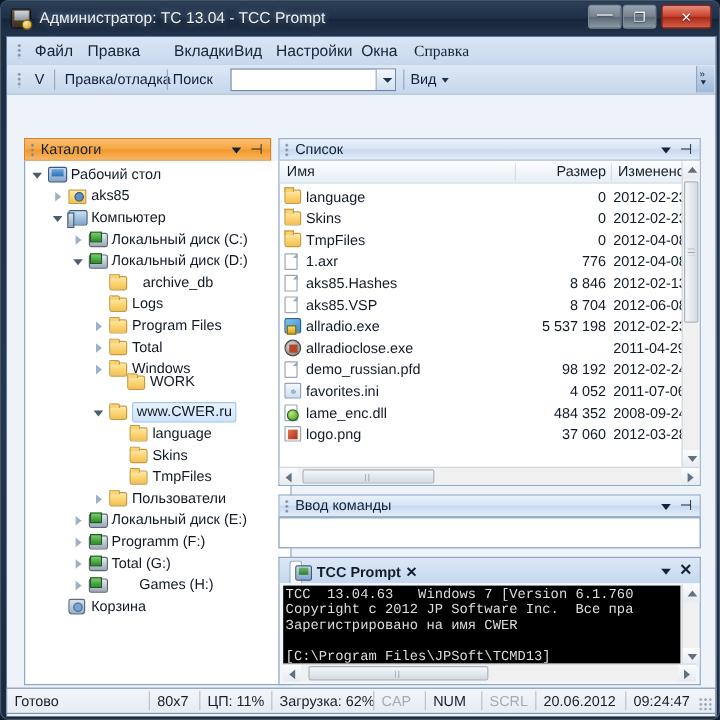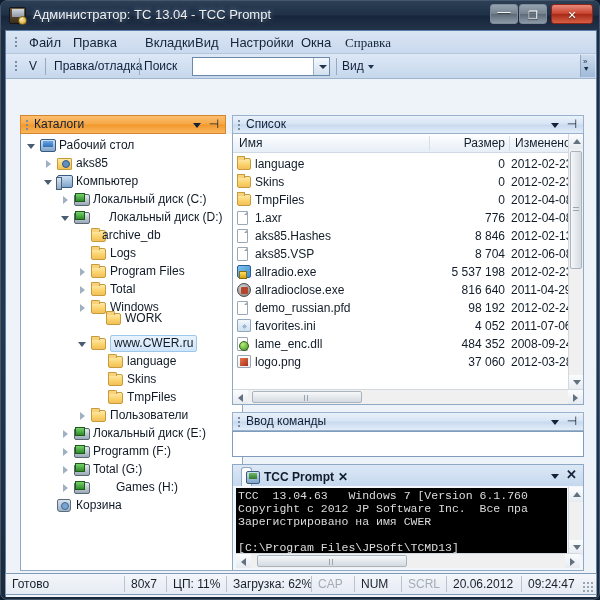--- a/index.html
+++ b/index.html
@@ -607,25 +607,25 @@
                 <span class="lbl" style="left: 55px;">Компьютер</span>
               </div>
               <div class="tnode" style="top: 57px;">
                 <span class="exp closed" style="left: 40px;"></span>
                 <span class="ic ic-drive" style="left: 53px;"></span>
                 <span class="lbl" style="left: 72px;">Локальный диск (C:)</span>
               </div>
               <div class="tnode" style="top: 75px;">
                 <span class="exp open" style="left: 40px;"></span>
                 <span class="ic ic-drive" style="left: 53px;"></span>
-                <span class="lbl" style="left: 88px;">Локальный диск (D:)</span>
+                <span class="lbl" style="left: 72px;">Локальный диск (D:)</span>
               </div>
               <div class="tnode" style="top: 93px;">
                 <span class="ic ic-folder" style="left: 70px;"></span>
-                <span class="lbl" style="left: 81px;">archive_db</span>
+                <span class="lbl" style="left: 98px;">archive_db</span>
               </div>
               <div class="tnode" style="top: 111px;">
                 <span class="ic ic-folder" style="left: 70px;"></span>
                 <span class="lbl" style="left: 89px;">Logs</span>
               </div>
               <div class="tnode" style="top: 129px;">
                 <span class="exp closed" style="left: 57px;"></span>
                 <span class="ic ic-folder" style="left: 70px;"></span>
                 <span class="lbl" style="left: 89px;">Program Files</span>
               </div>
@@ -747,21 +747,20 @@
               </div>
               <div class="frow" style="top: 129px;">
                 <span class="fic fi-exe"></span>
                 <span class="fname">allradio.exe</span>
                 <span class="fsize">5 537 198</span>
                 <span class="fdate">2012-02-23</span>
               </div>
               <div class="frow" style="top: 147px;">
                 <span class="fic fi-app"></span>
                 <span class="fname">allradioclose.exe</span>
-                <span class="fsize">816 640</span>
                 <span class="fdate">2011-04-29</span>
               </div>
               <div class="frow" style="top: 165px;">
                 <span class="fic fi-doc"></span>
                 <span class="fname">demo_russian.pfd</span>
                 <span class="fsize">98 192</span>
                 <span class="fdate">2012-02-24</span>
               </div>
               <div class="frow" style="top: 183px;">
                 <span class="fic fi-ini"></span>

